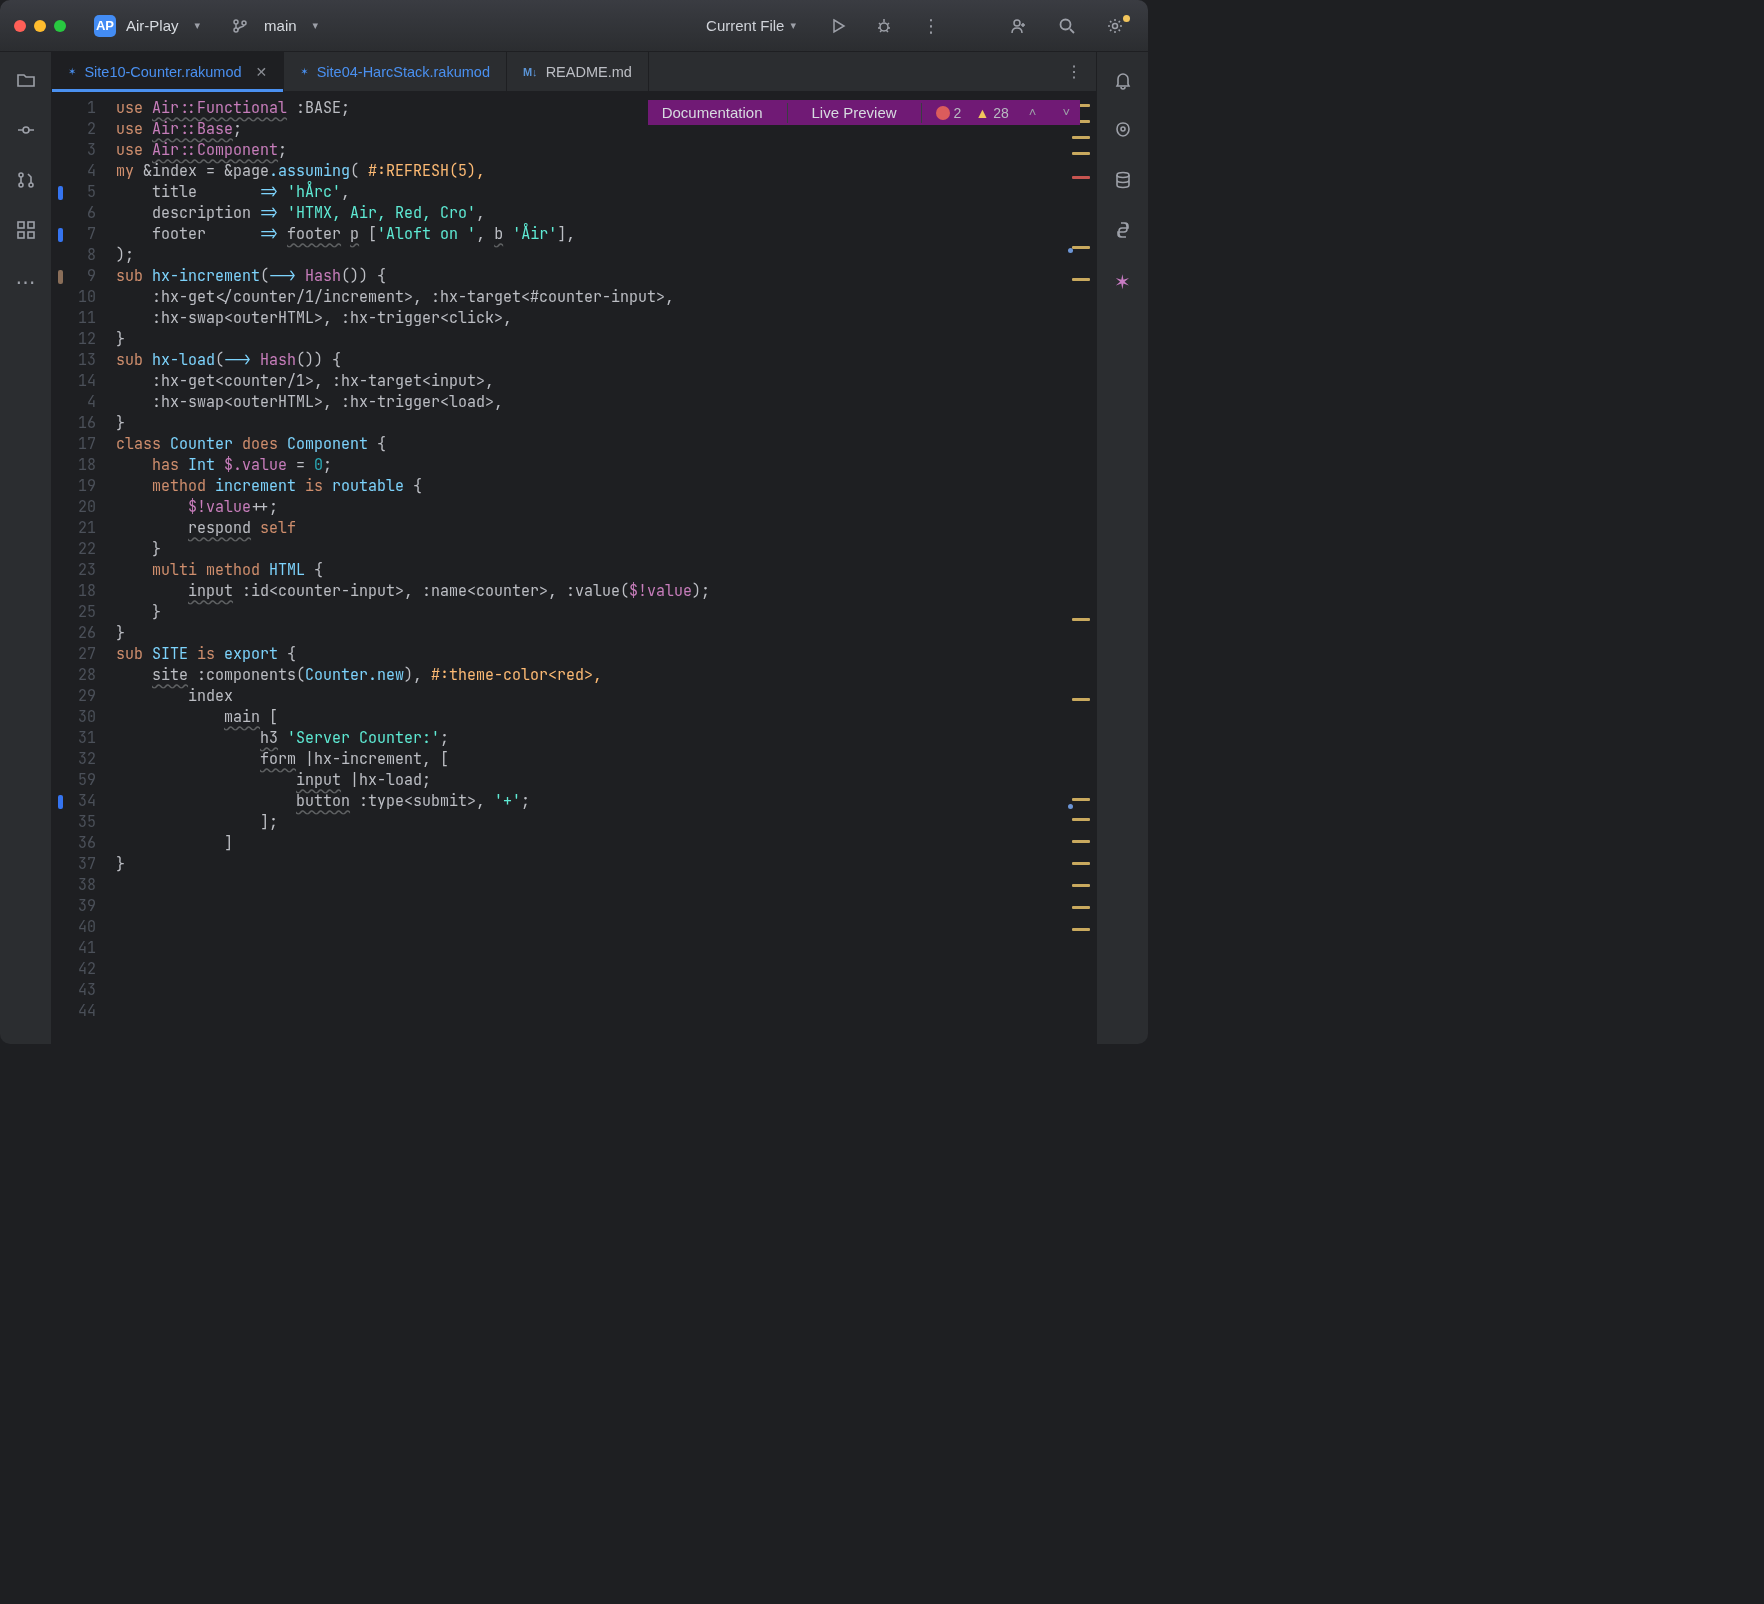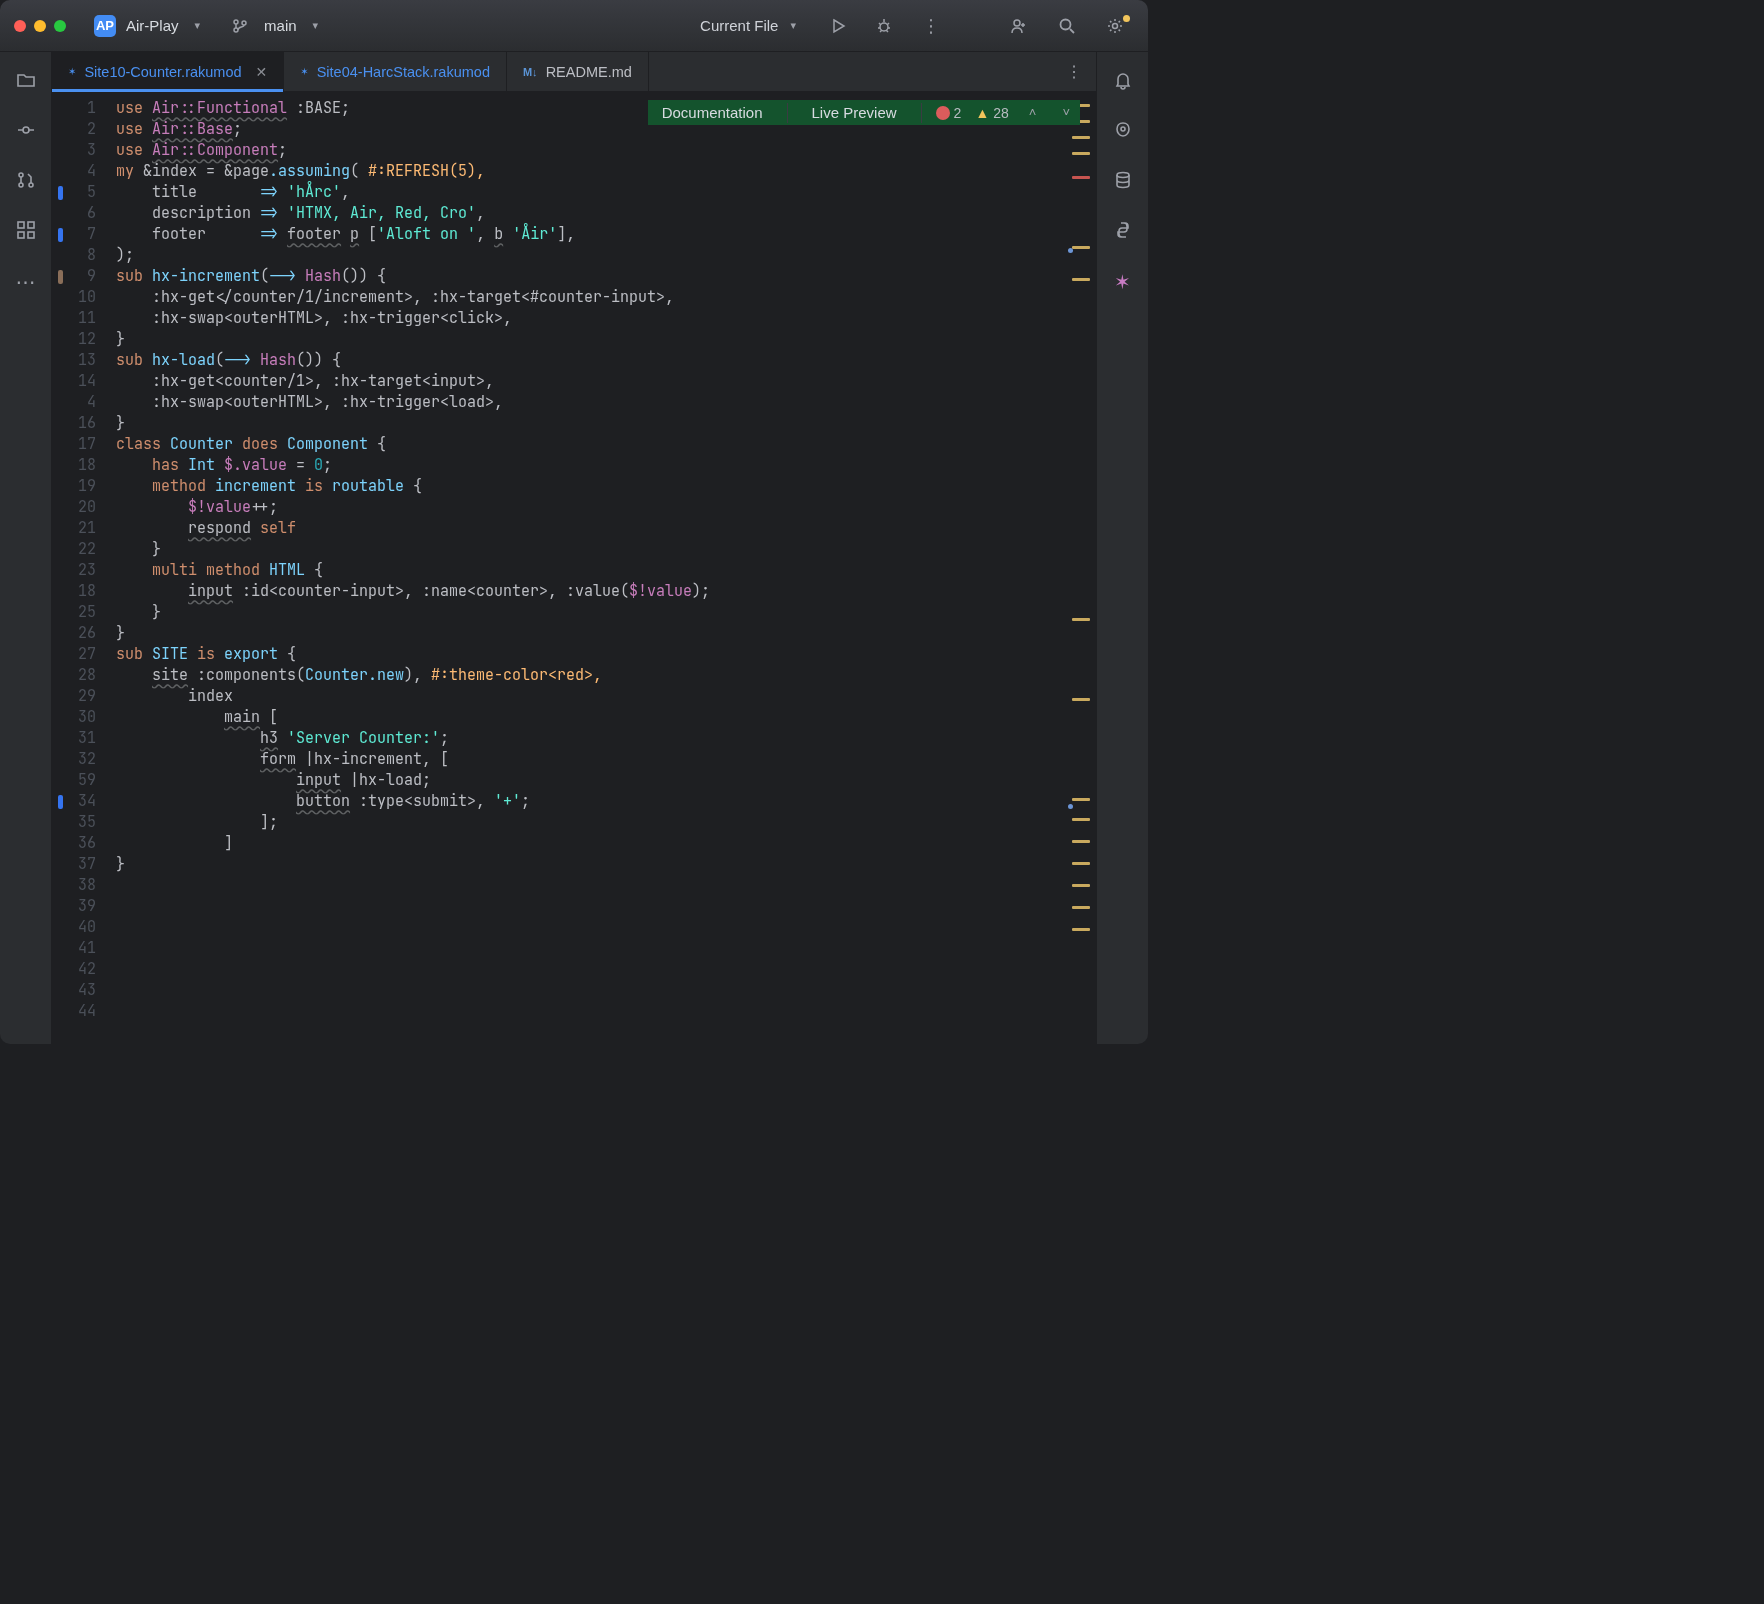--- a/index.html
+++ b/index.html
@@ -31,21 +31,21 @@
 .proj-badge {
   background:#438cf4; color:#fff; font-weight:700; font-size:13px;
   width:22px; height:22px; border-radius:5px; display:flex;
   align-items:center; justify-content:center;
 }
 .proj-name { font-size:15px; color:#d7dbe0; }
 .chev { color:#9da0a8; font-size:11px; margin:0 6px; }
 .branch-ico { color:#9da0a8; font-size:15px; margin-left:16px; }
 .branch-name { color:#d7dbe0; font-size:15px; margin-left:6px; }
 .spacer { flex:1; }
-.tb-item { color:#cfd2d8; font-size:15px; display:flex; align-items:center; gap:6px; padding:4px 8px; }
+.tb-item { color:#cfd2d8; font-size:15px; display:flex; align-items:center; padding:4px 8px; }
 .tb-icon { color:#9da0a8; font-size:18px; padding:4px 10px; display:flex; align-items:center; justify-content:center; position:relative; }
 .badge-dot { position:absolute; top:2px; right:4px; width:7px; height:7px; background:#f2c55c; border-radius:50%; }
 
 .main-row { flex:1; display:flex; min-height:0; }
 .left-rail {
   width:52px; background:#2b2d30; border-right:1px solid #1e1f22;
   display:flex; flex-direction:column; align-items:center; padding-top:12px; gap:18px;
 }
 .left-rail .ic { color:#9da0a8; font-size:20px; padding:6px; }
 .right-rail {
@@ -71,21 +71,21 @@
 }
 .tab.mod { color:#4a90f0; }
 .tab .x { color:#8a8d94; font-size:14px; margin-left:6px; }
 .tab-dot { font-size:10px; }
 .tabs-more { margin-left:auto; padding:0 14px; display:flex; align-items:center; color:#9da0a8; }
 
 .ed-wrap { flex:1; position:relative; overflow:hidden; }
 .inspect-bar {
   position:absolute; top:8px; right:16px; z-index:5;
   display:flex; align-items:center; gap:14px;
-  background:#14532d; padding:2px 4px;
+  background:#701a75; padding:2px 4px;
 }
 .inspect-bar .lnk { font-size:15px; color:#d7dbe0; padding:2px 10px; }
 .inspect-bar .sep { width:1px; height:20px; background:#3a3c42; }
 .inspect-bar .err { display:flex; align-items:center; gap:4px; font-size:14px; color:#b8bbc1; }
 .circ-red { width:14px; height:14px; border-radius:50%; background:#db5c5c; display:inline-block; }
 .tri-yel { color:#f2c55c; font-size:14px; }
 .inspect-bar .car { color:#9da0a8; font-size:13px; padding:2px 6px; }
 
 .code-area { display:flex; font-family: "JetBrains Mono", Menlo, Consolas, monospace; font-size:15px; line-height:21px; padding-top:6px; }
 .gutter { width:62px; text-align:right; color:#4b5059; user-select:none; padding-right:12px; position:relative; }

